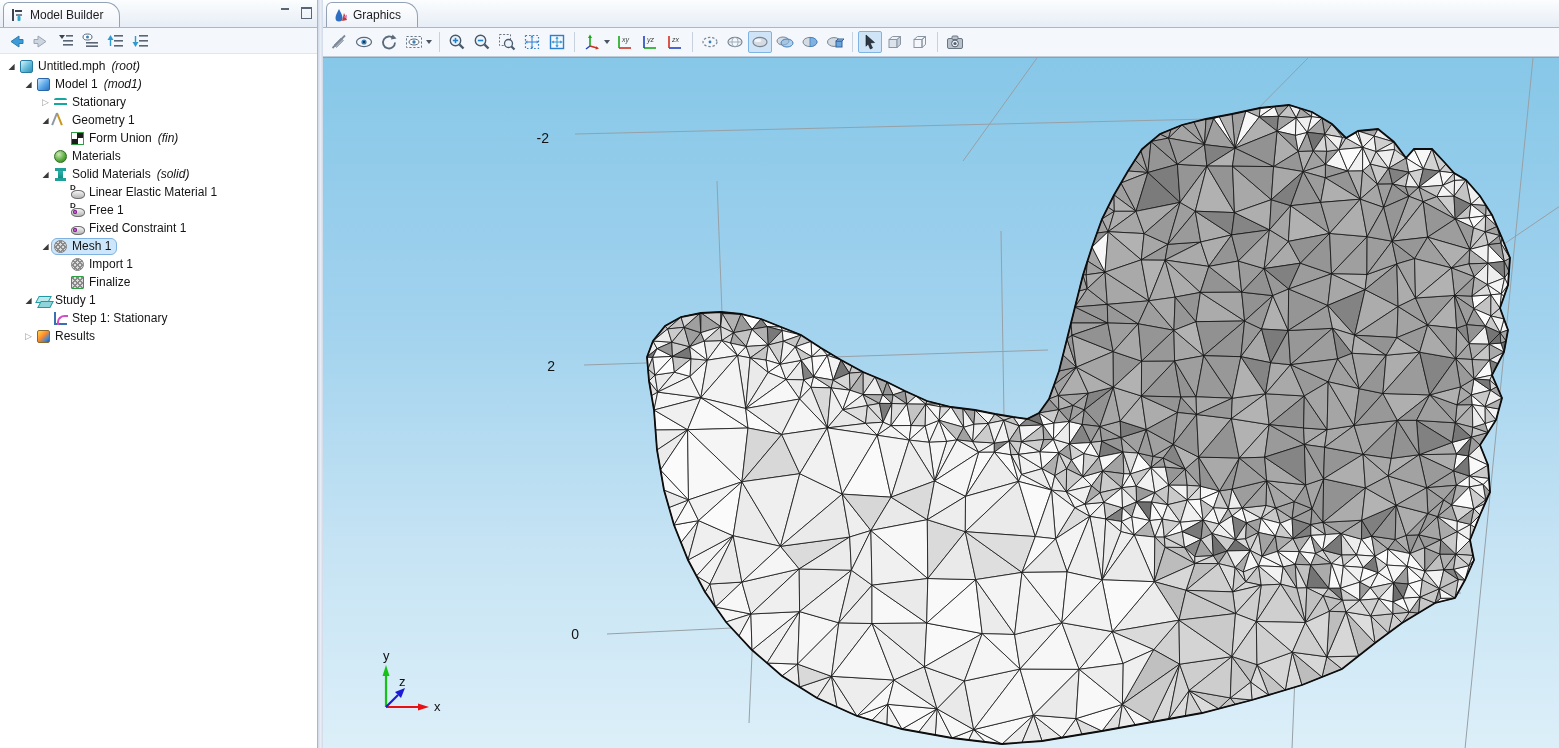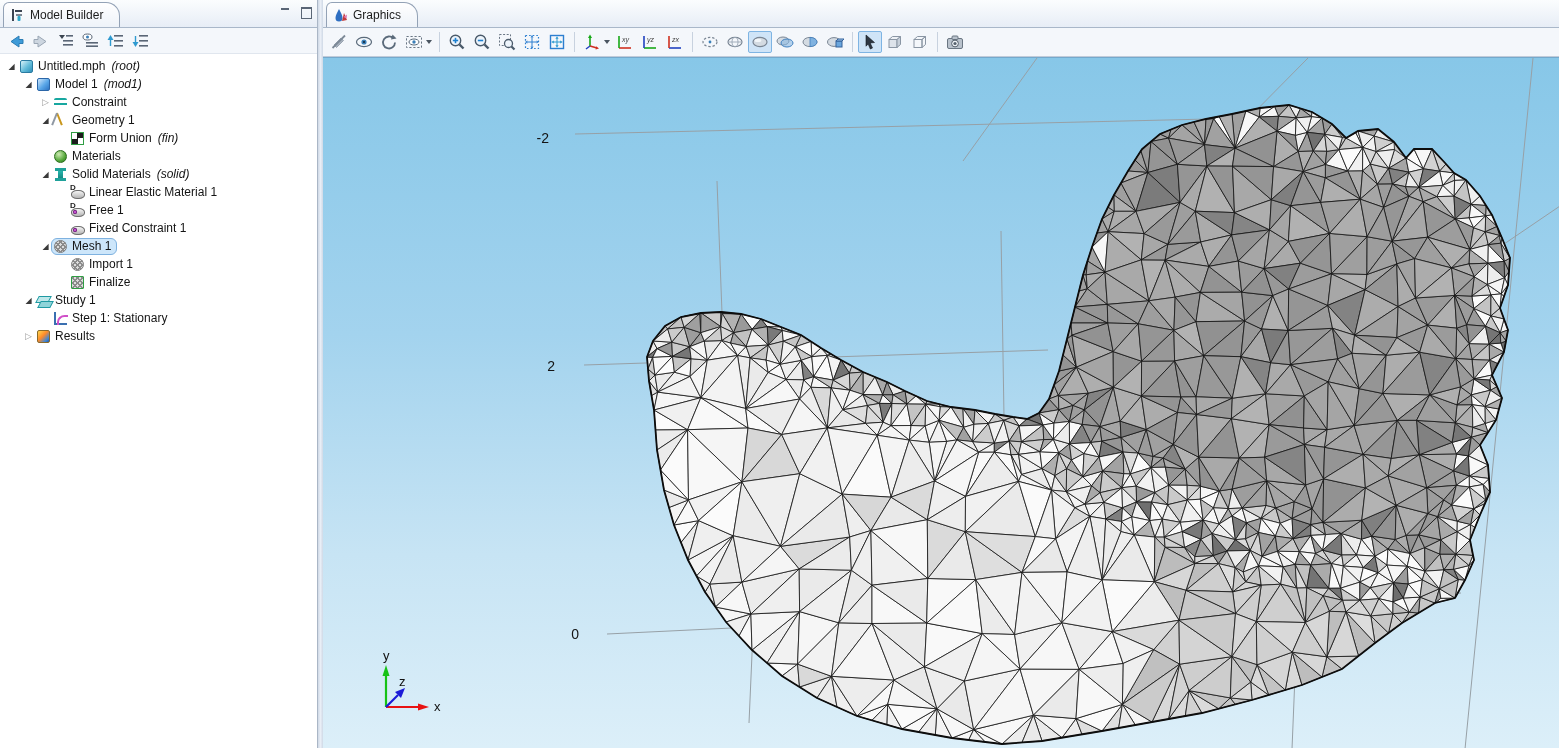--- a/index.html
+++ b/index.html
@@ -178,21 +178,21 @@
           <span class="sel-wrap">
             <span class="ic ic-cube2"></span>
             <span class="lbl">Model 1</span>
             <span class="sfx">(mod1)</span>
           </span>
         </div>
         <div class="trow" style="padding-left: 40px;">
           <span class="arrow col">▷</span>
           <span class="sel-wrap">
             <span class="ic ic-defs"></span>
-            <span class="lbl">Constraint</span>
+            <span class="lbl">Stationary</span>
           </span>
         </div>
         <div class="trow" style="padding-left: 40px;">
           <span class="arrow">◢</span>
           <span class="sel-wrap">
             <span class="ic ic-geom"></span>
             <span class="lbl">Geometry 1</span>
           </span>
         </div>
         <div class="trow" style="padding-left: 57px;">

